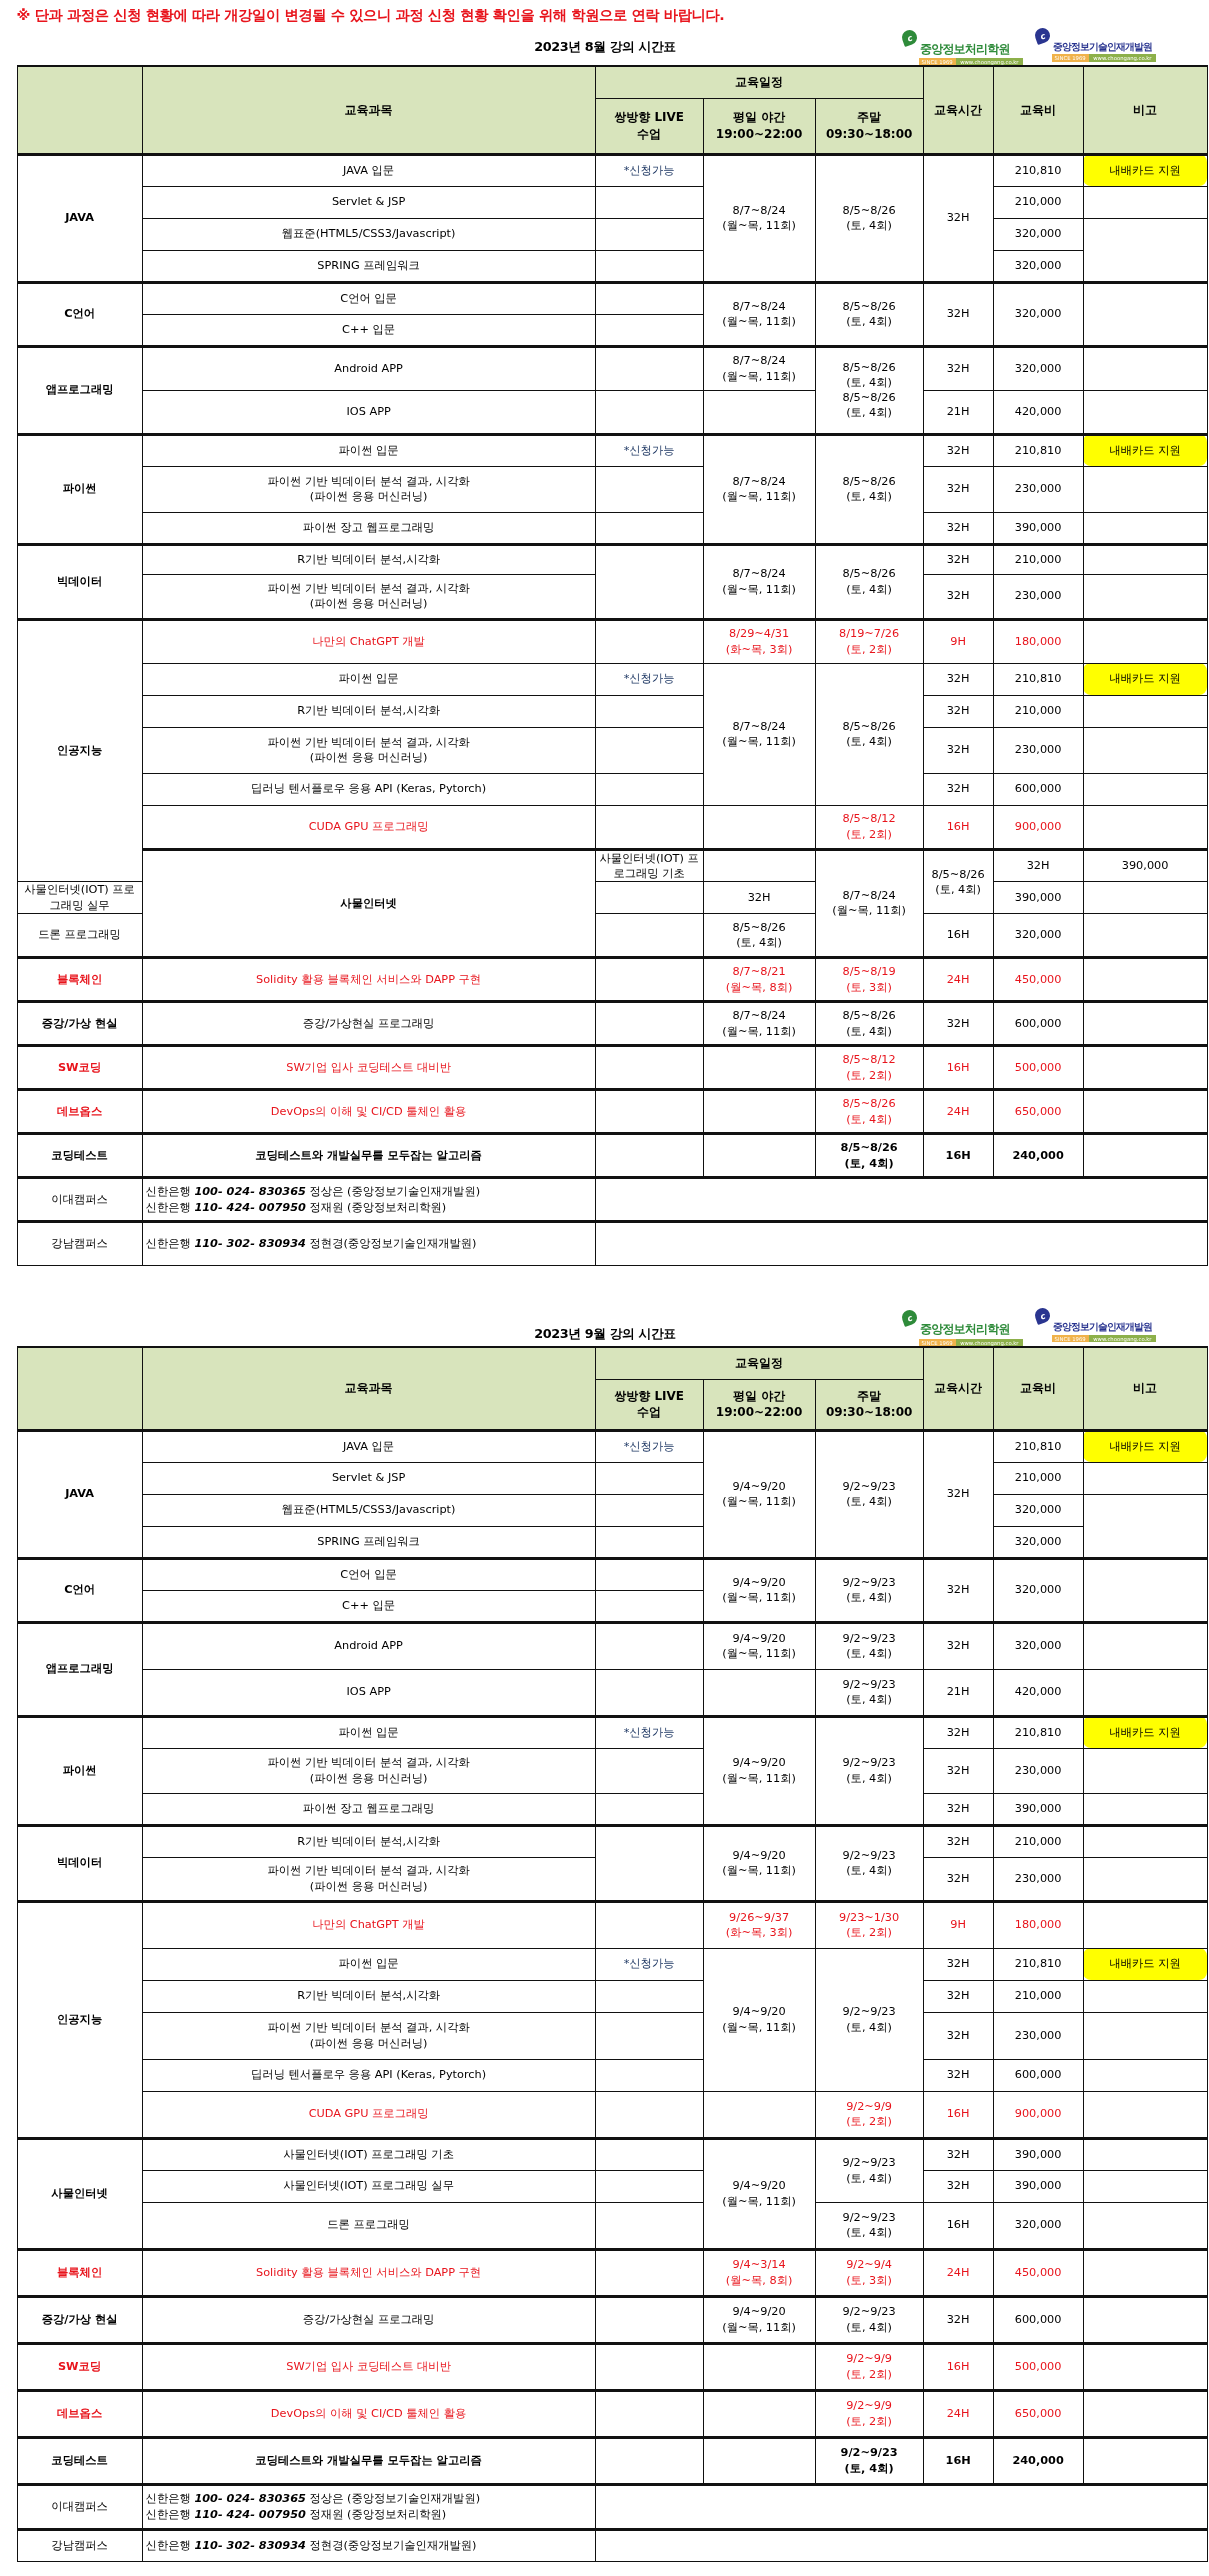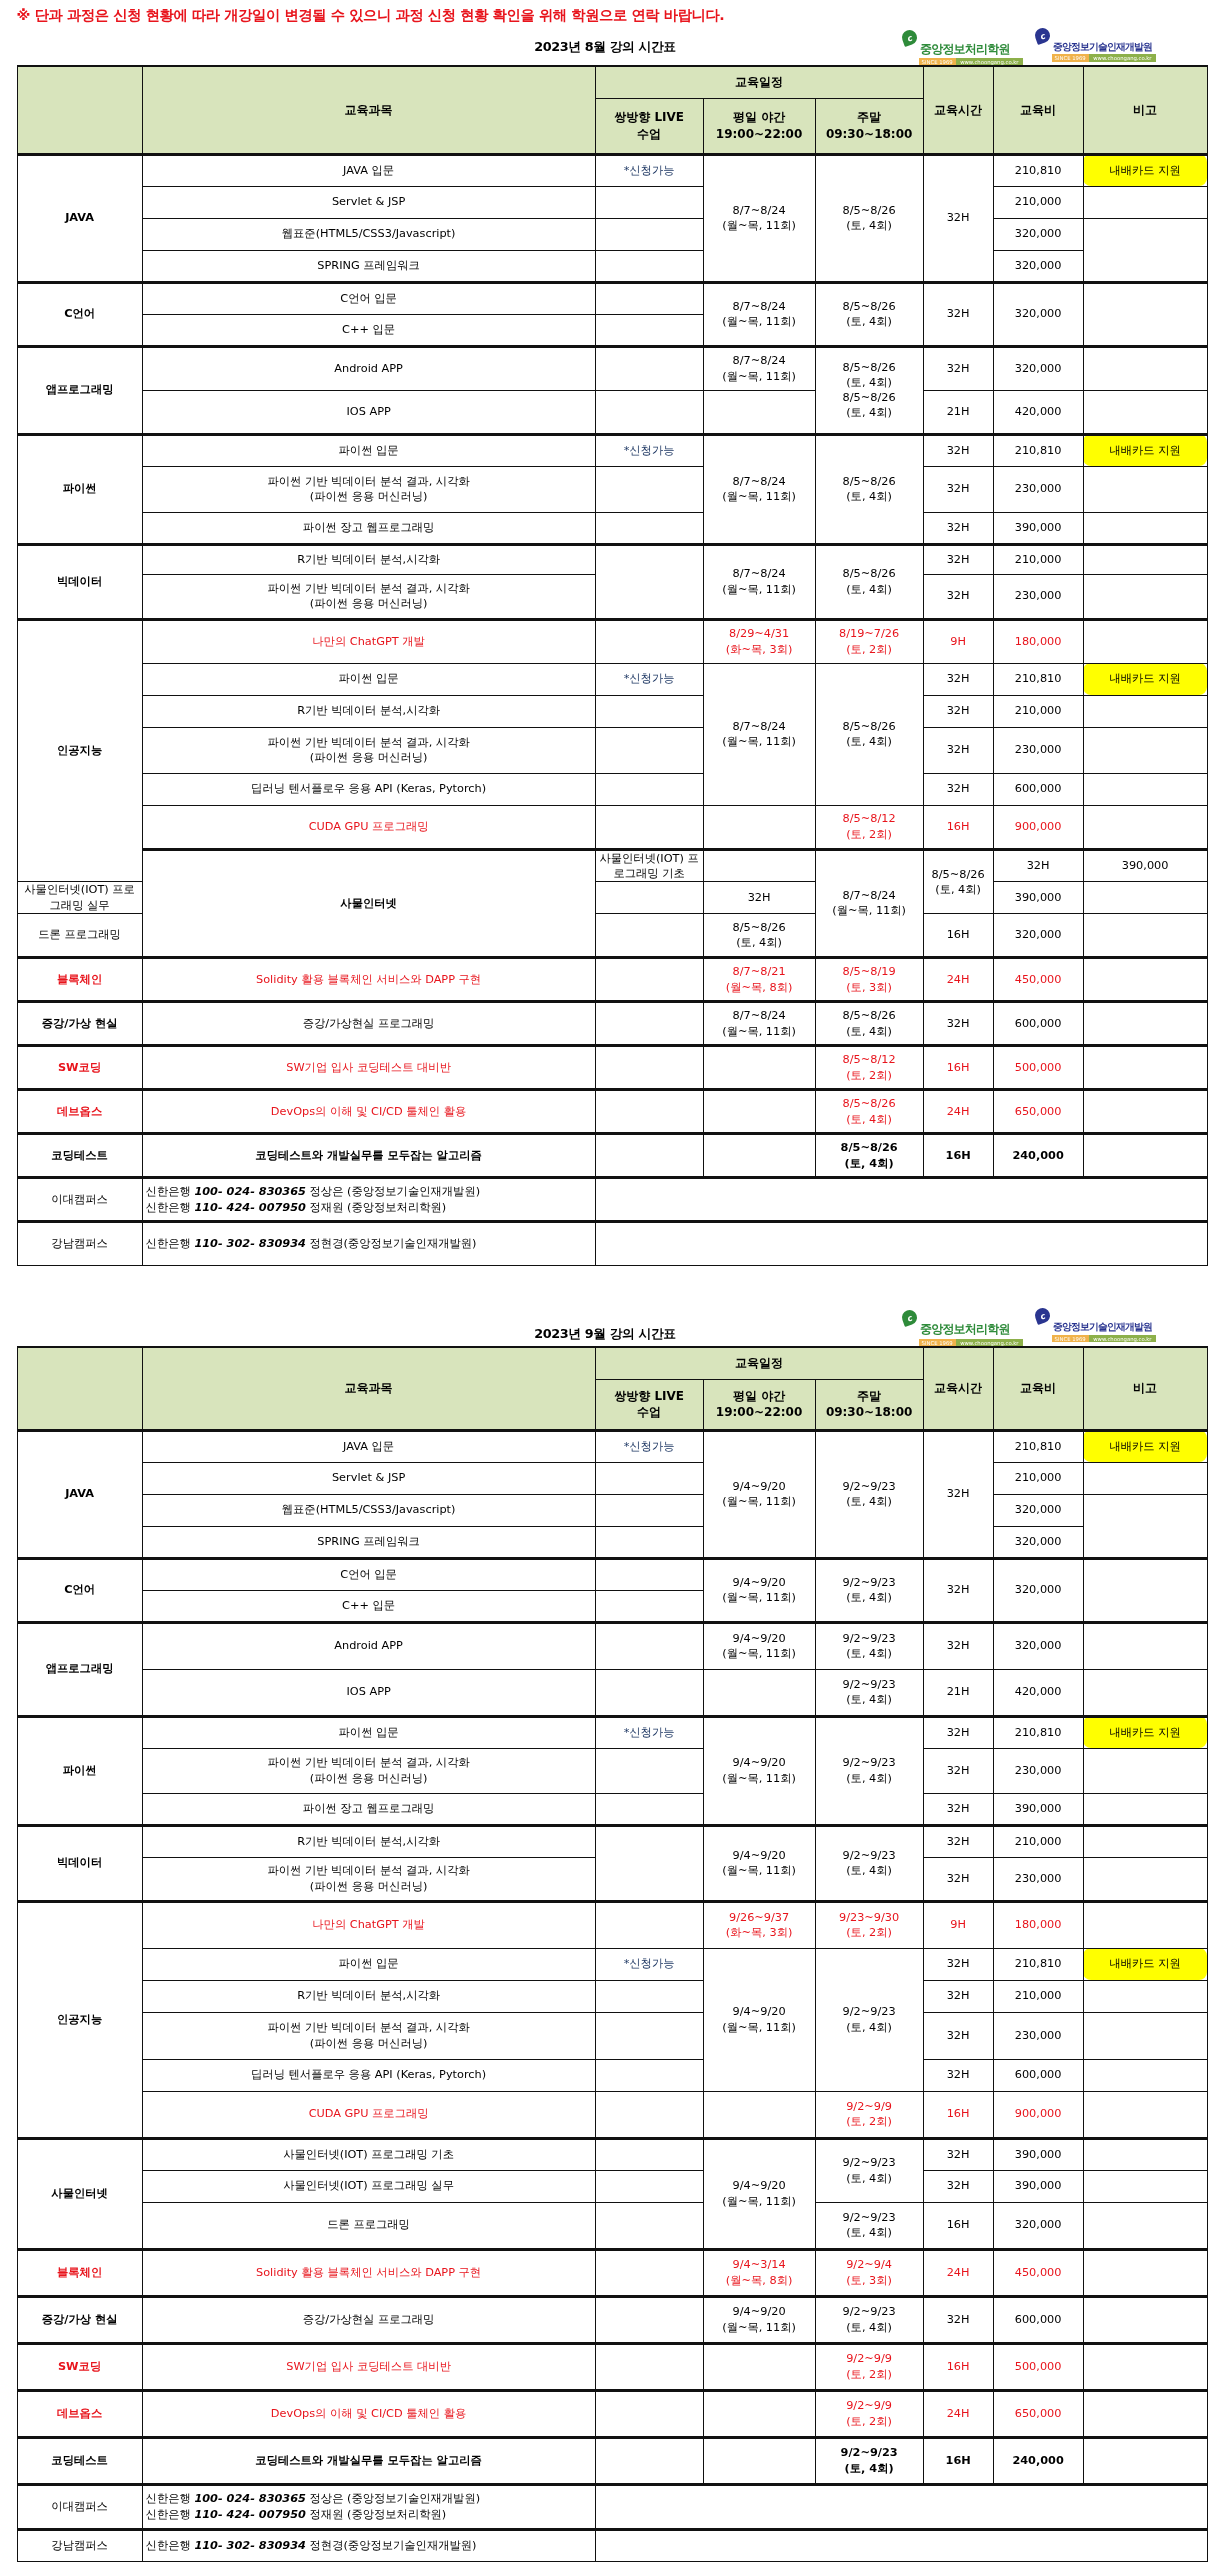--- a/index.html
+++ b/index.html
@@ -500,21 +500,21 @@
       <td>32H</td>
       <td>230,000</td>
       <td></td>
     </tr>
 
     <tr class="grp-top" style="height:47px">
       <td rowspan="6" class="cat">인공지능</td>
       <td class="red">나만의 ChatGPT 개발</td>
       <td></td>
       <td class="red"><span>9/26~9/37</span><br><span>(화~목, 3회)</span></td>
-      <td class="red"><span>9/23~9/30</span><br><span>(토, 2회)</span></td>
+      <td class="red"><span>9/23~1/30</span><br><span>(토, 2회)</span></td>
       <td class="red">9H</td>
       <td class="red">180,000</td>
       <td></td>
     </tr>
     <tr style="height:32px">
       <td>파이썬 입문</td>
       <td class="live">*신청가능</td>
       <td rowspan="4"><span>9/4~9/20</span><br><span>(월~목, 11회)</span></td>
       <td rowspan="4"><span>9/2~9/23</span><br><span>(토, 4회)</span></td>
       <td>32H</td>

